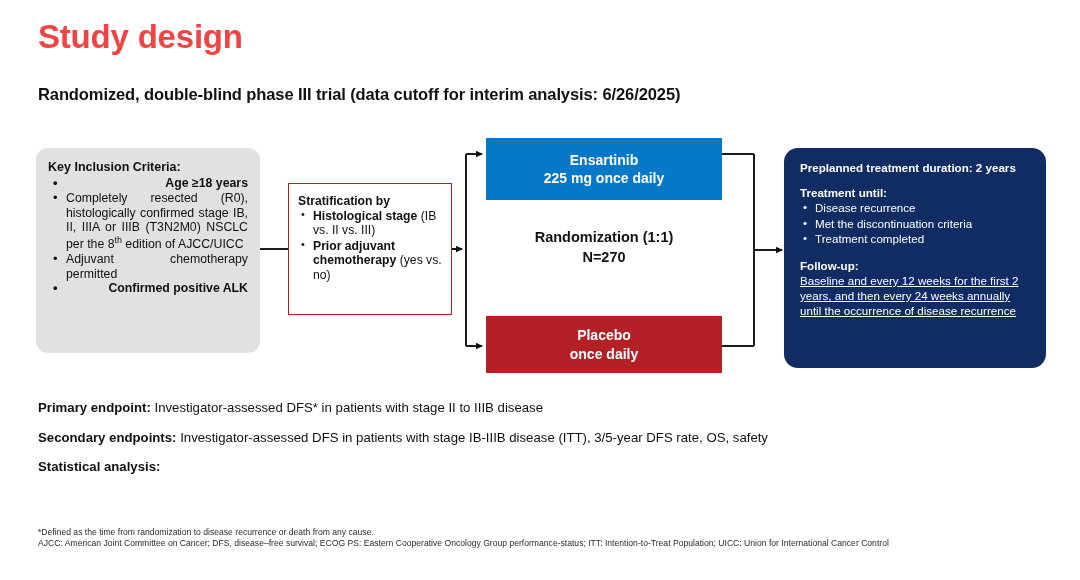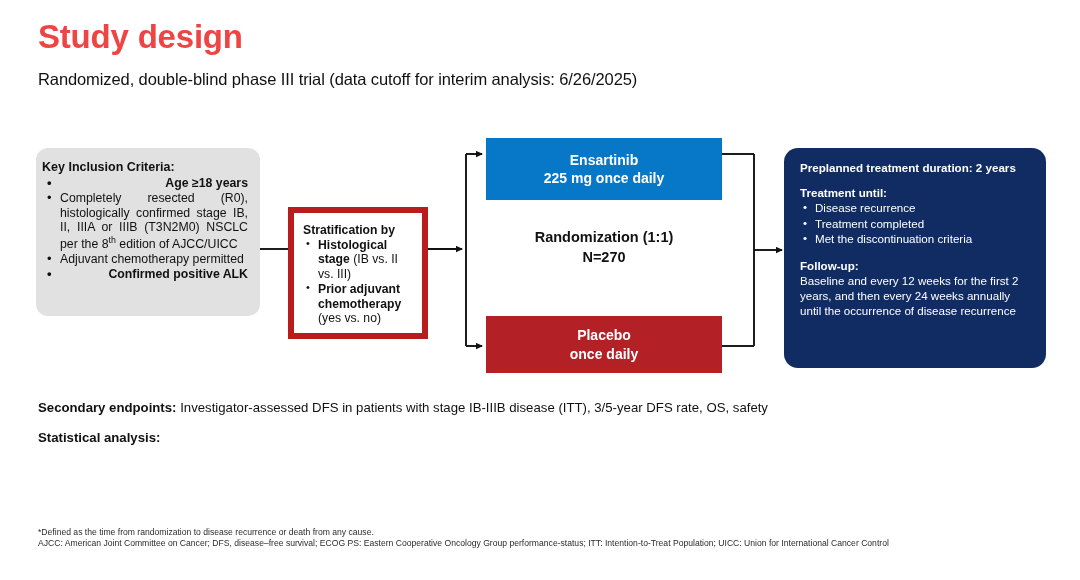--- a/index.html
+++ b/index.html
@@ -12,57 +12,56 @@
   }
   .slide { position: relative; width: 1080px; height: 580px; }
 
   
   .title {
     position: absolute; left: 38px; top: 18px;
     font-size: 33px; font-weight: bold; letter-spacing: -0.2px;
     color: #ef4444;
   }
   .subtitle {
-    position: absolute; left: 38px; top: 70px;
-    font-size: 16.5px; font-weight: normal; color: #111111;
+    position: absolute; left: 38px; top: 85px;
+    font-size: 16.5px; font-weight: bold; color: #111111;
     letter-spacing: -0.1px;
   }
 
   
   .diagram { position: absolute; left: 0; top: 130px; width: 1080px; height: 265px; }
 
   
   .incl-box {
     position: absolute; left: 36px; top: 18px;
-    width: 224px; height: 168px;
+    width: 224px; height: 205px;
     background: #E1E1E1; border-radius: 12px;
-    padding: 12px 12px 8px 6px;
+    padding: 12px 12px 8px 12px;
   }
   .incl-title { font-size: 12.5px; font-weight: bold; margin-bottom: 2px; }
   .incl-list { list-style: none; }
   .incl-list li {
     font-size: 12.3px; line-height: 1.2;
     padding-left: 18px; position: relative;
     text-align: justify; margin-bottom: 0px;
     text-justify: inter-word;
   }
   .incl-list li::before {
     content: "\2022"; position: absolute; left: 5px; top: -1px; font-size: 13px;
   }
   .incl-list li:last-child { text-align: left; }
   .incl-list li.nojust { text-align: right; font-weight: bold; }
   sup { font-size: 0.72em; vertical-align: super; }
 
   
   .strat-box {
     position: absolute; left: 288px; top: 53px;
-    width: 140px; height: 132px;
-    background: #ffffff; border: 6px solid #b91c1c;
+    width: 164px; height: 132px;
+    background: #ffffff; border: 1px solid #b91c1c;
     padding: 10px 8px 6px 9px;
-    margin-top: 24px;
   }
   .strat-title { font-size: 12.2px; font-weight: bold; margin-bottom: 1px; }
   .strat-list { list-style: none; }
   .strat-list li {
     font-size: 12.2px; line-height: 1.18;
     padding-left: 15px; position: relative; margin-bottom: 1px;
   }
   .strat-list li::before {
     content: "\2022"; position: absolute; left: 3px; top: -1px; font-size: 11px;
   }
@@ -95,21 +94,21 @@
   .navy-head { font-size: 11.6px; font-weight: bold; margin-bottom: 12px; }
   .navy-sub  { font-size: 11.6px; font-weight: bold; margin-bottom: 1px; }
   .navy-list { list-style: none; margin-bottom: 12px; }
   .navy-list li {
     font-size: 11.6px; line-height: 1.35;
     padding-left: 15px; position: relative;
   }
   .navy-list li::before {
     content: "\2022"; position: absolute; left: 3px; top: -1px;
   }
-  .navy-para { font-size: 11.6px; line-height: 1.3; }
+  .navy-para { font-size: 11.6px; line-height: 1.3; text-decoration: underline; }
 
   
   .connectors { position: absolute; left: 0; top: 0; width: 1080px; height: 265px; }
 
   
   .endpoints { position: absolute; left: 38px; top: 400px; width: 1010px; }
   .ep-line { font-size: 13.2px; line-height: 1.25; margin-bottom: 13px; color: #111111; }
   .ep-line b { font-weight: bold; }
   .stat-bullet {
     font-size: 13.2px; line-height: 1.3; color: #111111;
@@ -192,29 +191,32 @@
     <div class="arm arm-placebo">
       <span>Placebo</span>
       <span>once daily</span>
     </div>
 
     <div class="navy-box">
       <div class="navy-head">Preplanned treatment duration: 2 years</div>
       <div class="navy-sub">Treatment  until:</div>
       <ul class="navy-list">
         <li>Disease recurrence</li>
+        <li>Met the discontinuation criteria</li>
         <li>Treatment completed</li>
-        <li>Met the discontinuation criteria</li>
       </ul>
       <div class="navy-sub">Follow-up:</div>
       <div class="navy-para">Baseline and every 12 weeks for the first 2 years, and then every 24 weeks annually until the occurrence of disease recurrence</div>
     </div>
   </div>
 
   <div class="endpoints">
+    <div class="ep-line">
+      <b>Primary endpoint:</b><span> Investigator-assessed DFS* in patients with stage II to IIIB disease</span>
+    </div>
     <div class="ep-line">
       <b>Secondary endpoints:</b><span> Investigator-assessed DFS in patients with stage IB-IIIB disease (ITT), 3/5-year DFS rate, OS, safety</span>
     </div>
     <div class="ep-line">
       <b>Statistical analysis:</b>
     </div>
   </div>
 
   <div class="footnotes">
     <div>*Defined as the time from randomization to disease recurrence or death from any cause.</div>

